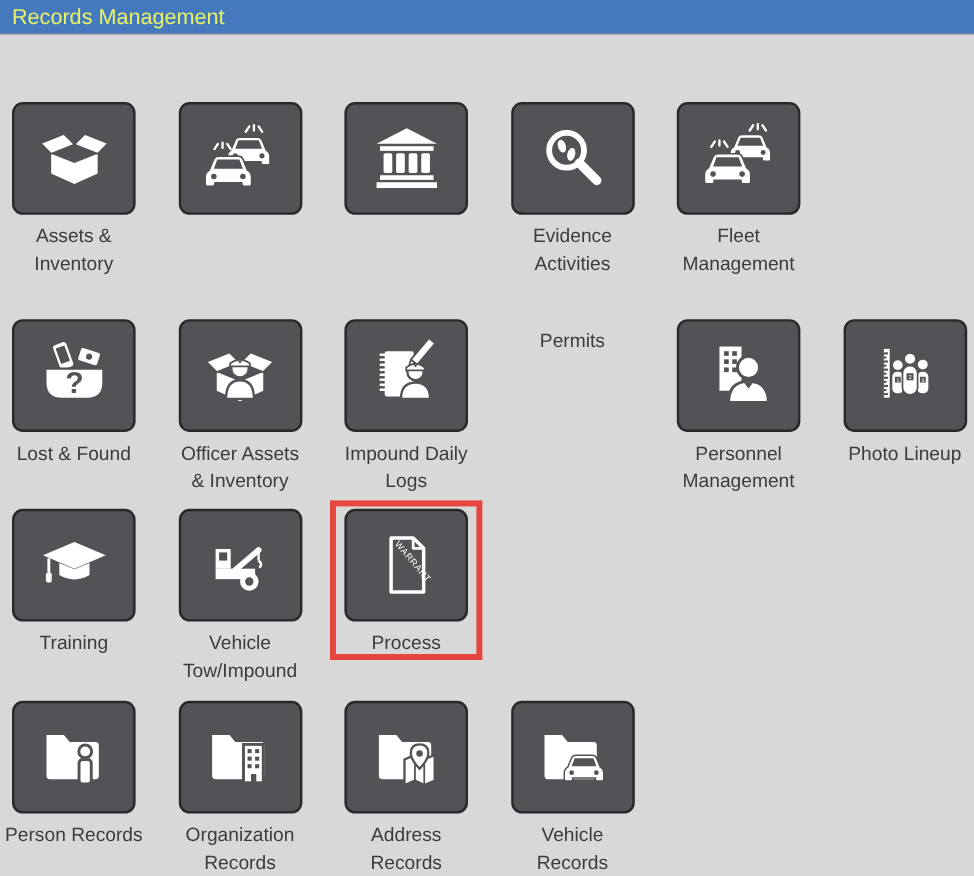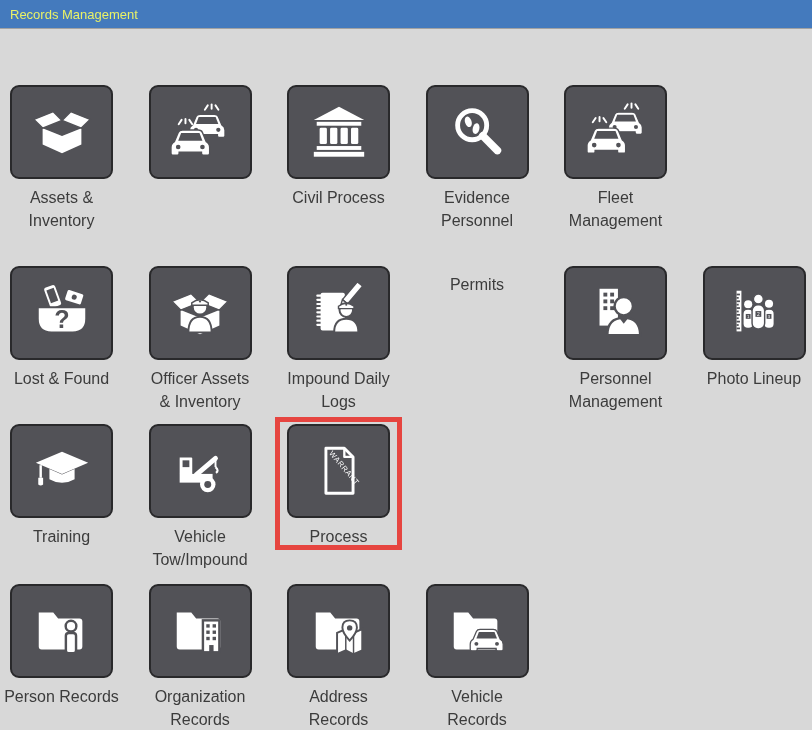--- a/index.html
+++ b/index.html
@@ -9,21 +9,21 @@
   *{box-sizing:border-box;}
   html,body{margin:0;padding:0;}
   body{
     width:812px;height:730px;background:var(--bg);
     font-family:"Liberation Sans",sans-serif;overflow:hidden;position:relative;
   }
   .titlebar{
     height:28px;background:var(--header);display:flex;align-items:center;
     padding:0 10px;box-shadow:0 1px 0 rgba(0,0,0,.25);
   }
-  .titlebar .title{color:var(--header-text);font-size:13px;}
+  .titlebar .title{color:var(--header-text);font-size:18px;}
   main{padding:57px 0 0 10px;}
   .row{display:flex;column-gap:35.5px;align-items:flex-start;}
   .row.r1{height:181px}.row.r2{height:158px}.row.r3{height:160px}
   .cell{
     width:103px;display:flex;flex-direction:column;align-items:center;
     position:relative;cursor:pointer;
   }
   .tile{
     width:103px;height:94px;background:var(--tile);
     border:2px solid var(--tile-border);border-radius:9px;flex:none;
@@ -97,34 +97,33 @@
           <path d="M32 6 L58 19.5 H6 Z" fill="#fff"></path>
           <rect x="9" y="21.5" width="46" height="4" fill="#fff"></rect>
           <rect x="12" y="27.5" width="7.5" height="17" rx="1.5" fill="#fff"></rect>
           <rect x="22.8" y="27.5" width="7.5" height="17" rx="1.5" fill="#fff"></rect>
           <rect x="33.6" y="27.5" width="7.5" height="17" rx="1.5" fill="#fff"></rect>
           <rect x="44.4" y="27.5" width="7.5" height="17" rx="1.5" fill="#fff"></rect>
           <rect x="9" y="46.5" width="46" height="4" fill="#fff"></rect>
           <rect x="6" y="52.5" width="52" height="5" fill="#fff"></rect>
         </svg>
       </div>
-      <div class="label">Civil Process</div>
     </div>
 
     <div class="cell">
       <div class="tile">
         <svg viewBox="0 0 64 64">
           <circle cx="27" cy="25" r="15" fill="none" stroke="#fff" stroke-width="5"></circle>
           <line x1="38" y1="36" x2="53" y2="51" stroke="#fff" stroke-width="8" stroke-linecap="round"></line>
           <ellipse cx="23" cy="21.5" rx="3.4" ry="5.6" fill="#fff" transform="rotate(-18 23 21.5)"></ellipse>
           <ellipse cx="31" cy="28.5" rx="3.4" ry="5.6" fill="#fff" transform="rotate(14 31 28.5)"></ellipse>
         </svg>
       </div>
       <div class="label">Evidence
-Personnel</div>
+Activities</div>
     </div>
 
 
     <div class="cell">
       <div class="tile">
         <svg viewBox="0 0 64 64">
           <use href="#rays" transform="translate(40,2)"></use>
           <use href="#car" transform="translate(24,8) scale(0.88)"></use>
           <use href="#rays" transform="translate(7,16)"></use>
           <use href="#car" transform="translate(2,24)"></use>

